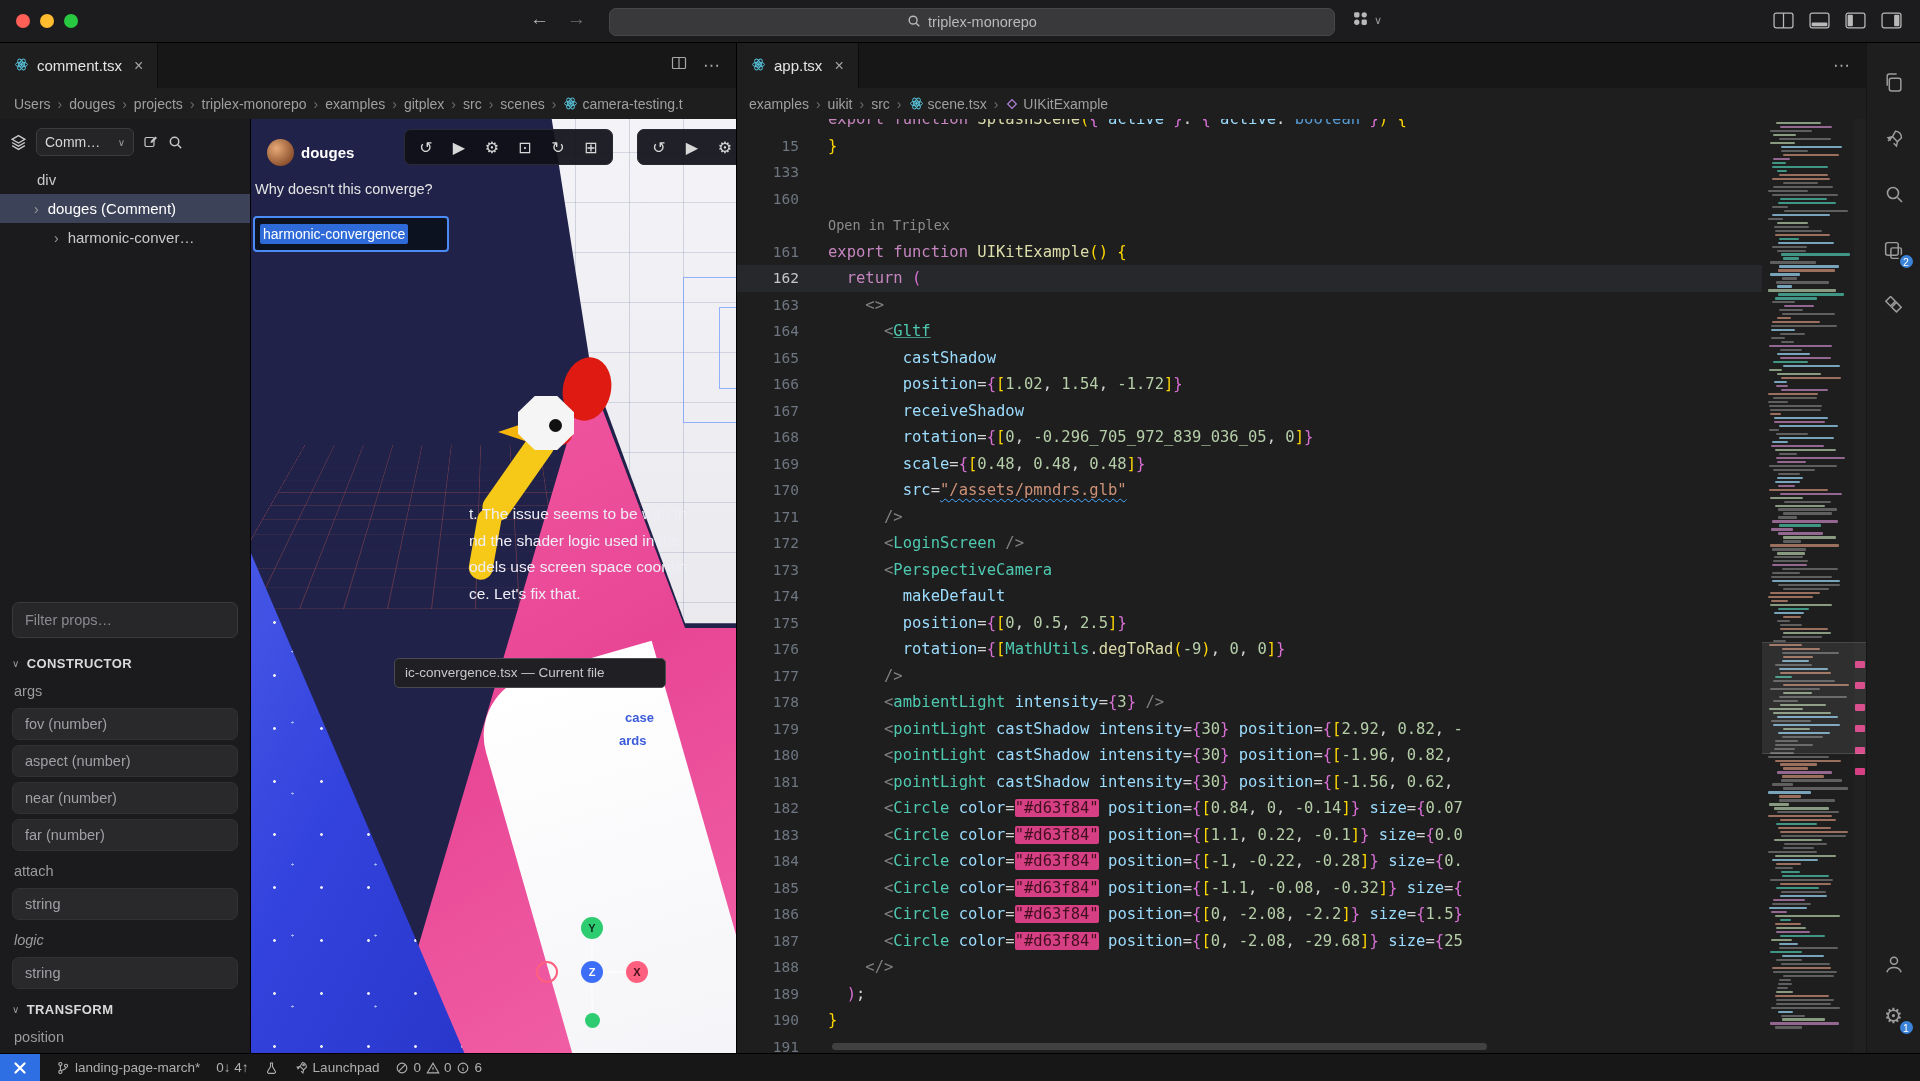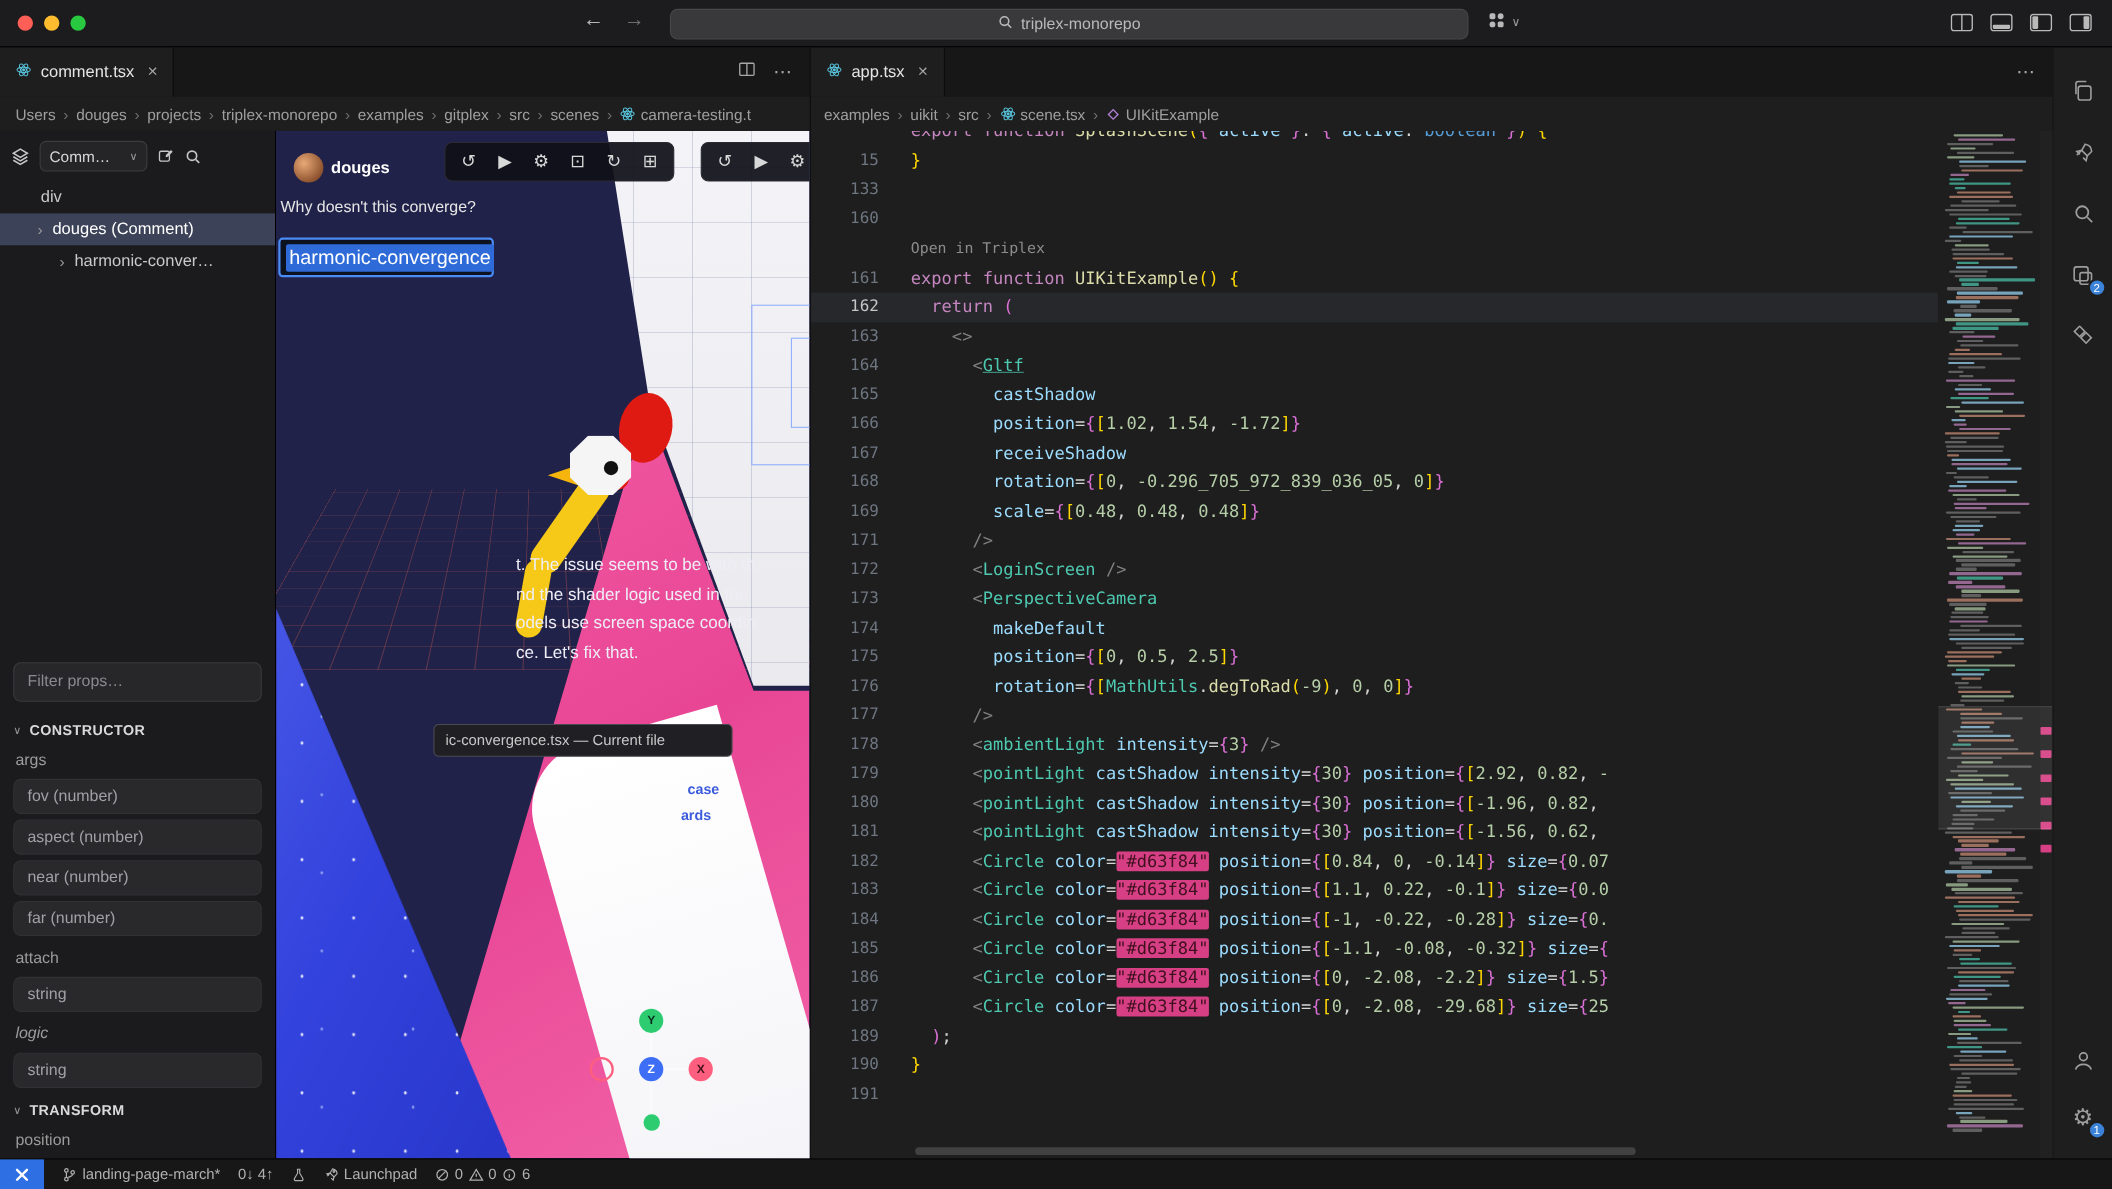--- a/index.html
+++ b/index.html
@@ -111,21 +111,21 @@
   .vp-textblock{position:absolute;left:218px;top:382px;color:#efeef6;font-size:15.5px;line-height:26.5px;white-space:nowrap}
   .vp-tooltip{position:absolute;left:143px;top:539px;width:272px;height:30px;line-height:28px;background:#202024;
       border:1px solid #4a4a50;border-radius:5px;color:#c8c8c8;font-size:13.5px;padding:0 10px;white-space:nowrap;overflow:hidden}
   .vp-comment{position:absolute;left:0;top:0;width:250px;height:150px}
   .avatar{position:absolute;left:16px;top:20px;width:27px;height:27px;border-radius:50%;
       background:radial-gradient(circle at 35% 35%,#e7a977,#8a4f2c 75%)}
   .cm-name{position:absolute;left:50px;top:25px;font-size:15px;font-weight:bold;color:#fff}
   .cm-q{position:absolute;left:4px;top:62px;font-size:14.5px;color:#e5e5e5;white-space:nowrap}
   .cm-input{position:absolute;left:2px;top:97px;width:196px;height:36px;background:#0d1220;
       border:2px solid #4b8bf5;border-radius:4px;display:flex;align-items:center;padding-left:5px}
-  .cm-sel{background:#2f6bd8;color:#fff;font-size:18px;padding:2px 3px;border-radius:2px;white-space:nowrap}
+  .cm-sel{background:#2f6bd8;color:#fff;font-size:14px;padding:2px 3px;border-radius:2px;white-space:nowrap}
   .vp-toolbar{position:absolute;top:10px;height:36px;background:rgba(15,16,24,.93);border:1px solid #2a2a33;
       border-radius:7px;display:flex;align-items:center;gap:15px;padding:0 12px;color:#d8d8d8;font-size:16px}
   .tb1{left:153px}.tb2{left:386px}
   .tb-icon{width:18px;text-align:center}
   .gizmo{position:absolute;left:285px;top:798px;width:112px;height:118px}
   .gz{position:absolute;width:22px;height:22px;border-radius:50%;display:flex;align-items:center;justify-content:center;
       font-size:11px;font-weight:bold;color:#0c2b1c}
   .gz.y{left:45px;top:0;background:#2ecc71}
   .gz.ring{left:0;top:44px;background:transparent;border:2px solid #ff5f7e}
   .gz.z{left:45px;top:44px;background:#3d6ef5;color:#fff}
@@ -509,37 +509,39 @@
             <div class="cl"><span class="ln"></span><span class="ct"><span class="tk-lens">Open in Triplex</span></span></div>
             <div class="cl"><span class="ln">161</span><span class="ct"><span class="tk-k">export </span><span class="tk-k">function </span><span class="tk-f">UIKitExample</span><span class="tk-y">()</span><span class="tk-p"> </span><span class="tk-y">{</span></span></div>
             <div class="cl cur"><span class="ln">162</span><span class="ct"><span class="tk-p">  </span><span class="tk-k">return</span><span class="tk-p"> </span><span class="tk-m">(</span></span></div>
             <div class="cl"><span class="ln">163</span><span class="ct"><span class="tk-p">    </span><span class="tk-g">&lt;&gt;</span></span></div>
             <div class="cl"><span class="ln">164</span><span class="ct"><span class="tk-p">      </span><span class="tk-g">&lt;</span><span class="tk-tl">Gltf</span></span></div>
             <div class="cl"><span class="ln">165</span><span class="ct"><span class="tk-p">        </span><span class="tk-v">castShadow</span></span></div>
             <div class="cl"><span class="ln">166</span><span class="ct"><span class="tk-p">        </span><span class="tk-v">position</span><span class="tk-p">=</span><span class="tk-m">{</span><span class="tk-y">[</span><span class="tk-n2">1.02</span><span class="tk-p">, </span><span class="tk-n2">1.54</span><span class="tk-p">, </span><span class="tk-n2">-1.72</span><span class="tk-y">]</span><span class="tk-m">}</span></span></div>
             <div class="cl"><span class="ln">167</span><span class="ct"><span class="tk-p">        </span><span class="tk-v">receiveShadow</span></span></div>
             <div class="cl"><span class="ln">168</span><span class="ct"><span class="tk-p">        </span><span class="tk-v">rotation</span><span class="tk-p">=</span><span class="tk-m">{</span><span class="tk-y">[</span><span class="tk-n2">0</span><span class="tk-p">, </span><span class="tk-n2">-0.296_705_972_839_036_05</span><span class="tk-p">, </span><span class="tk-n2">0</span><span class="tk-y">]</span><span class="tk-m">}</span></span></div>
             <div class="cl"><span class="ln">169</span><span class="ct"><span class="tk-p">        </span><span class="tk-v">scale</span><span class="tk-p">=</span><span class="tk-m">{</span><span class="tk-y">[</span><span class="tk-n2">0.48</span><span class="tk-p">, </span><span class="tk-n2">0.48</span><span class="tk-p">, </span><span class="tk-n2">0.48</span><span class="tk-y">]</span><span class="tk-m">}</span></span></div>
+            <div class="cl"><span class="ln">170</span><span class="ct"><span class="tk-p">        </span><span class="tk-v">src</span><span class="tk-p">=</span><span class="tk-u">"/assets/pmndrs.glb"</span></span></div>
             <div class="cl"><span class="ln">171</span><span class="ct"><span class="tk-p">      </span><span class="tk-g">/&gt;</span></span></div>
             <div class="cl"><span class="ln">172</span><span class="ct"><span class="tk-p">      </span><span class="tk-g">&lt;</span><span class="tk-t">LoginScreen</span><span class="tk-p"> </span><span class="tk-g">/&gt;</span></span></div>
             <div class="cl"><span class="ln">173</span><span class="ct"><span class="tk-p">      </span><span class="tk-g">&lt;</span><span class="tk-t">PerspectiveCamera</span></span></div>
             <div class="cl"><span class="ln">174</span><span class="ct"><span class="tk-p">        </span><span class="tk-v">makeDefault</span></span></div>
             <div class="cl"><span class="ln">175</span><span class="ct"><span class="tk-p">        </span><span class="tk-v">position</span><span class="tk-p">=</span><span class="tk-m">{</span><span class="tk-y">[</span><span class="tk-n2">0</span><span class="tk-p">, </span><span class="tk-n2">0.5</span><span class="tk-p">, </span><span class="tk-n2">2.5</span><span class="tk-y">]</span><span class="tk-m">}</span></span></div>
             <div class="cl"><span class="ln">176</span><span class="ct"><span class="tk-p">        </span><span class="tk-v">rotation</span><span class="tk-p">=</span><span class="tk-m">{</span><span class="tk-y">[</span><span class="tk-t">MathUtils</span><span class="tk-p">.</span><span class="tk-f">degToRad</span><span class="tk-y">(</span><span class="tk-n2">-9</span><span class="tk-y">)</span><span class="tk-p">, </span><span class="tk-n2">0</span><span class="tk-p">, </span><span class="tk-n2">0</span><span class="tk-y">]</span><span class="tk-m">}</span></span></div>
             <div class="cl"><span class="ln">177</span><span class="ct"><span class="tk-p">      </span><span class="tk-g">/&gt;</span></span></div>
             <div class="cl"><span class="ln">178</span><span class="ct"><span class="tk-p">      </span><span class="tk-g">&lt;</span><span class="tk-t">ambientLight</span><span class="tk-p"> </span><span class="tk-v">intensity</span><span class="tk-p">=</span><span class="tk-m">{</span><span class="tk-n2">3</span><span class="tk-m">}</span><span class="tk-p"> </span><span class="tk-g">/&gt;</span></span></div>
             <div class="cl"><span class="ln">179</span><span class="ct"><span class="tk-p">      </span><span class="tk-g">&lt;</span><span class="tk-t">pointLight</span><span class="tk-p"> </span><span class="tk-v">castShadow</span><span class="tk-p"> </span><span class="tk-v">intensity</span><span class="tk-p">=</span><span class="tk-m">{</span><span class="tk-n2">30</span><span class="tk-m">}</span><span class="tk-p"> </span><span class="tk-v">position</span><span class="tk-p">=</span><span class="tk-m">{</span><span class="tk-y">[</span><span class="tk-n2">2.92</span><span class="tk-p">, </span><span class="tk-n2">0.82</span><span class="tk-p">, </span><span class="tk-n2">-</span></span></div>
             <div class="cl"><span class="ln">180</span><span class="ct"><span class="tk-p">      </span><span class="tk-g">&lt;</span><span class="tk-t">pointLight</span><span class="tk-p"> </span><span class="tk-v">castShadow</span><span class="tk-p"> </span><span class="tk-v">intensity</span><span class="tk-p">=</span><span class="tk-m">{</span><span class="tk-n2">30</span><span class="tk-m">}</span><span class="tk-p"> </span><span class="tk-v">position</span><span class="tk-p">=</span><span class="tk-m">{</span><span class="tk-y">[</span><span class="tk-n2">-1.96</span><span class="tk-p">, </span><span class="tk-n2">0.82</span><span class="tk-p">,</span></span></div>
             <div class="cl"><span class="ln">181</span><span class="ct"><span class="tk-p">      </span><span class="tk-g">&lt;</span><span class="tk-t">pointLight</span><span class="tk-p"> </span><span class="tk-v">castShadow</span><span class="tk-p"> </span><span class="tk-v">intensity</span><span class="tk-p">=</span><span class="tk-m">{</span><span class="tk-n2">30</span><span class="tk-m">}</span><span class="tk-p"> </span><span class="tk-v">position</span><span class="tk-p">=</span><span class="tk-m">{</span><span class="tk-y">[</span><span class="tk-n2">-1.56</span><span class="tk-p">, </span><span class="tk-n2">0.62</span><span class="tk-p">,</span></span></div>
             <div class="cl"><span class="ln">182</span><span class="ct"><span class="tk-p">      </span><span class="tk-g">&lt;</span><span class="tk-t">Circle</span><span class="tk-p"> </span><span class="tk-v">color</span><span class="tk-p">=</span><span class="tk-chip">"#d63f84"</span><span class="tk-p"> </span><span class="tk-v">position</span><span class="tk-p">=</span><span class="tk-m">{</span><span class="tk-y">[</span><span class="tk-n2">0.84</span><span class="tk-p">, </span><span class="tk-n2">0</span><span class="tk-p">, </span><span class="tk-n2">-0.14</span><span class="tk-y">]</span><span class="tk-m">}</span><span class="tk-p"> </span><span class="tk-v">size</span><span class="tk-p">=</span><span class="tk-m">{</span><span class="tk-n2">0.07</span></span></div>
             <div class="cl"><span class="ln">183</span><span class="ct"><span class="tk-p">      </span><span class="tk-g">&lt;</span><span class="tk-t">Circle</span><span class="tk-p"> </span><span class="tk-v">color</span><span class="tk-p">=</span><span class="tk-chip">"#d63f84"</span><span class="tk-p"> </span><span class="tk-v">position</span><span class="tk-p">=</span><span class="tk-m">{</span><span class="tk-y">[</span><span class="tk-n2">1.1</span><span class="tk-p">, </span><span class="tk-n2">0.22</span><span class="tk-p">, </span><span class="tk-n2">-0.1</span><span class="tk-y">]</span><span class="tk-m">}</span><span class="tk-p"> </span><span class="tk-v">size</span><span class="tk-p">=</span><span class="tk-m">{</span><span class="tk-n2">0.0</span></span></div>
             <div class="cl"><span class="ln">184</span><span class="ct"><span class="tk-p">      </span><span class="tk-g">&lt;</span><span class="tk-t">Circle</span><span class="tk-p"> </span><span class="tk-v">color</span><span class="tk-p">=</span><span class="tk-chip">"#d63f84"</span><span class="tk-p"> </span><span class="tk-v">position</span><span class="tk-p">=</span><span class="tk-m">{</span><span class="tk-y">[</span><span class="tk-n2">-1</span><span class="tk-p">, </span><span class="tk-n2">-0.22</span><span class="tk-p">, </span><span class="tk-n2">-0.28</span><span class="tk-y">]</span><span class="tk-m">}</span><span class="tk-p"> </span><span class="tk-v">size</span><span class="tk-p">=</span><span class="tk-m">{</span><span class="tk-n2">0.</span></span></div>
             <div class="cl"><span class="ln">185</span><span class="ct"><span class="tk-p">      </span><span class="tk-g">&lt;</span><span class="tk-t">Circle</span><span class="tk-p"> </span><span class="tk-v">color</span><span class="tk-p">=</span><span class="tk-chip">"#d63f84"</span><span class="tk-p"> </span><span class="tk-v">position</span><span class="tk-p">=</span><span class="tk-m">{</span><span class="tk-y">[</span><span class="tk-n2">-1.1</span><span class="tk-p">, </span><span class="tk-n2">-0.08</span><span class="tk-p">, </span><span class="tk-n2">-0.32</span><span class="tk-y">]</span><span class="tk-m">}</span><span class="tk-p"> </span><span class="tk-v">size</span><span class="tk-p">=</span><span class="tk-m">{</span></span></div>
             <div class="cl"><span class="ln">186</span><span class="ct"><span class="tk-p">      </span><span class="tk-g">&lt;</span><span class="tk-t">Circle</span><span class="tk-p"> </span><span class="tk-v">color</span><span class="tk-p">=</span><span class="tk-chip">"#d63f84"</span><span class="tk-p"> </span><span class="tk-v">position</span><span class="tk-p">=</span><span class="tk-m">{</span><span class="tk-y">[</span><span class="tk-n2">0</span><span class="tk-p">, </span><span class="tk-n2">-2.08</span><span class="tk-p">, </span><span class="tk-n2">-2.2</span><span class="tk-y">]</span><span class="tk-m">}</span><span class="tk-p"> </span><span class="tk-v">size</span><span class="tk-p">=</span><span class="tk-m">{</span><span class="tk-n2">1.5</span><span class="tk-m">}</span></span></div>
             <div class="cl"><span class="ln">187</span><span class="ct"><span class="tk-p">      </span><span class="tk-g">&lt;</span><span class="tk-t">Circle</span><span class="tk-p"> </span><span class="tk-v">color</span><span class="tk-p">=</span><span class="tk-chip">"#d63f84"</span><span class="tk-p"> </span><span class="tk-v">position</span><span class="tk-p">=</span><span class="tk-m">{</span><span class="tk-y">[</span><span class="tk-n2">0</span><span class="tk-p">, </span><span class="tk-n2">-2.08</span><span class="tk-p">, </span><span class="tk-n2">-29.68</span><span class="tk-y">]</span><span class="tk-m">}</span><span class="tk-p"> </span><span class="tk-v">size</span><span class="tk-p">=</span><span class="tk-m">{</span><span class="tk-n2">25</span></span></div>
+            <div class="cl"><span class="ln">188</span><span class="ct"><span class="tk-p">    </span><span class="tk-g">&lt;/&gt;</span></span></div>
             <div class="cl"><span class="ln">189</span><span class="ct"><span class="tk-p">  </span><span class="tk-m">)</span><span class="tk-p">;</span></span></div>
             <div class="cl"><span class="ln">190</span><span class="ct"><span class="tk-y">}</span></span></div>
             <div class="cl"><span class="ln">191</span><span class="ct"></span></div>
           </div>
         <div class="minimap">
           <div>
               <div class="mmrow" style="width: 44.9385px; margin-left: 14.3171px; background: rgb(181, 206, 168);"></div>
               <div class="mmrow" style="width: 51.9229px; margin-left: 18.0493px; background: rgb(197, 134, 192);"></div>
               <div class="mmrow" style="width: 41.267px; margin-left: 8.42917px; background: rgb(122, 122, 122);"></div>
               <div class="mmrow" style="width: 23.5789px; margin-left: 10.5978px; background: rgb(181, 206, 168);"></div>

